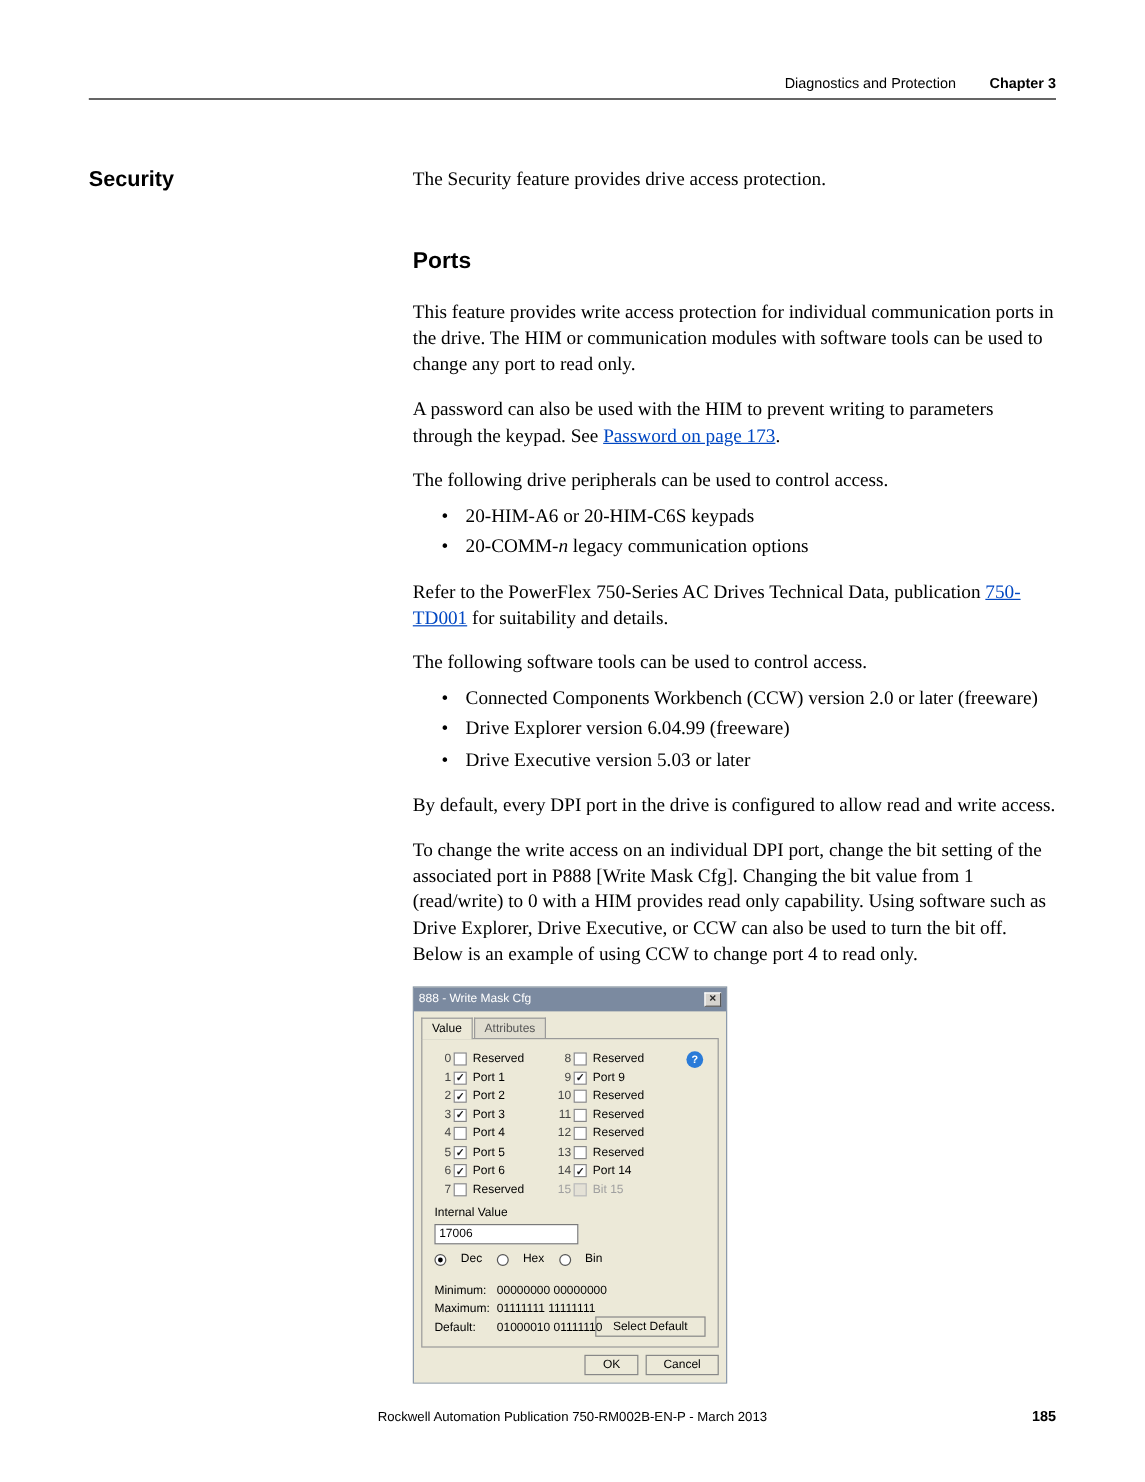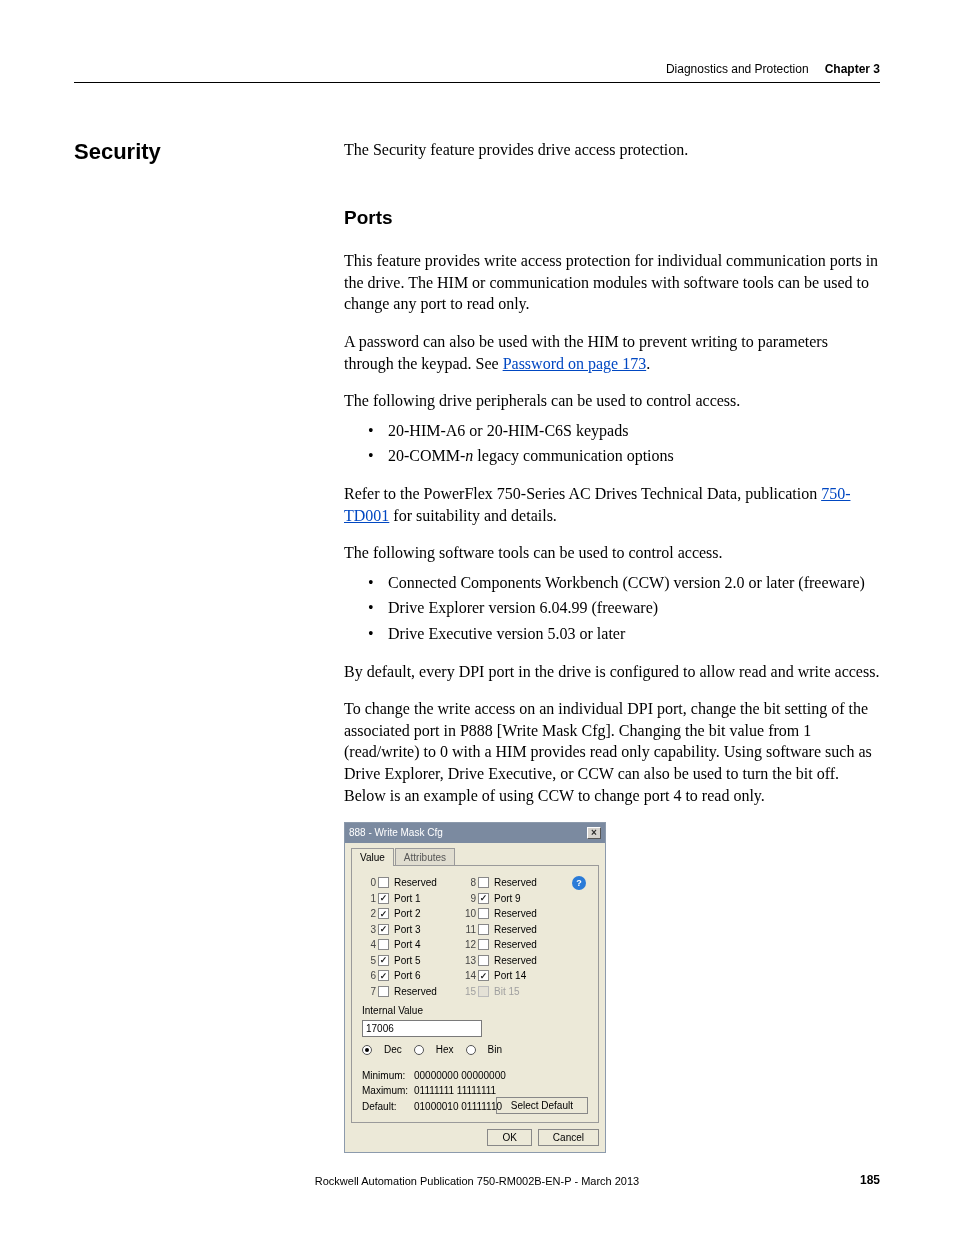--- a/index.html
+++ b/index.html
@@ -18,34 +18,34 @@
       border-bottom: 1.5px solid #000;
       margin-bottom: 6px;
     }
     .header {
       display: flex;
       justify-content: flex-end;
       align-items: baseline;
       font-family: Arial, Helvetica, sans-serif;
       font-size: 12px;
       padding-bottom: 6px;
-      gap: 16px;
+      gap: 28px;
     }
     .header .chapter-title { color: #000; }
     .header .chapter-label { font-weight: bold; }
     .content {
       margin-top: 56px;
       display: grid;
       grid-template-columns: 270px 1fr;
       column-gap: 0px;
     }
     .section-title {
       font-family: Arial, Helvetica, sans-serif;
       font-weight: bold;
-      font-size: 22px;
+      font-size: 18px;
       color: #000;
     }
     .body-col {
       font-size: 16px;
       line-height: 1.35;
       color: #000;
     }
     .body-col p { margin-bottom: 16px; }
     .subhead {
       font-family: Arial, Helvetica, sans-serif;

